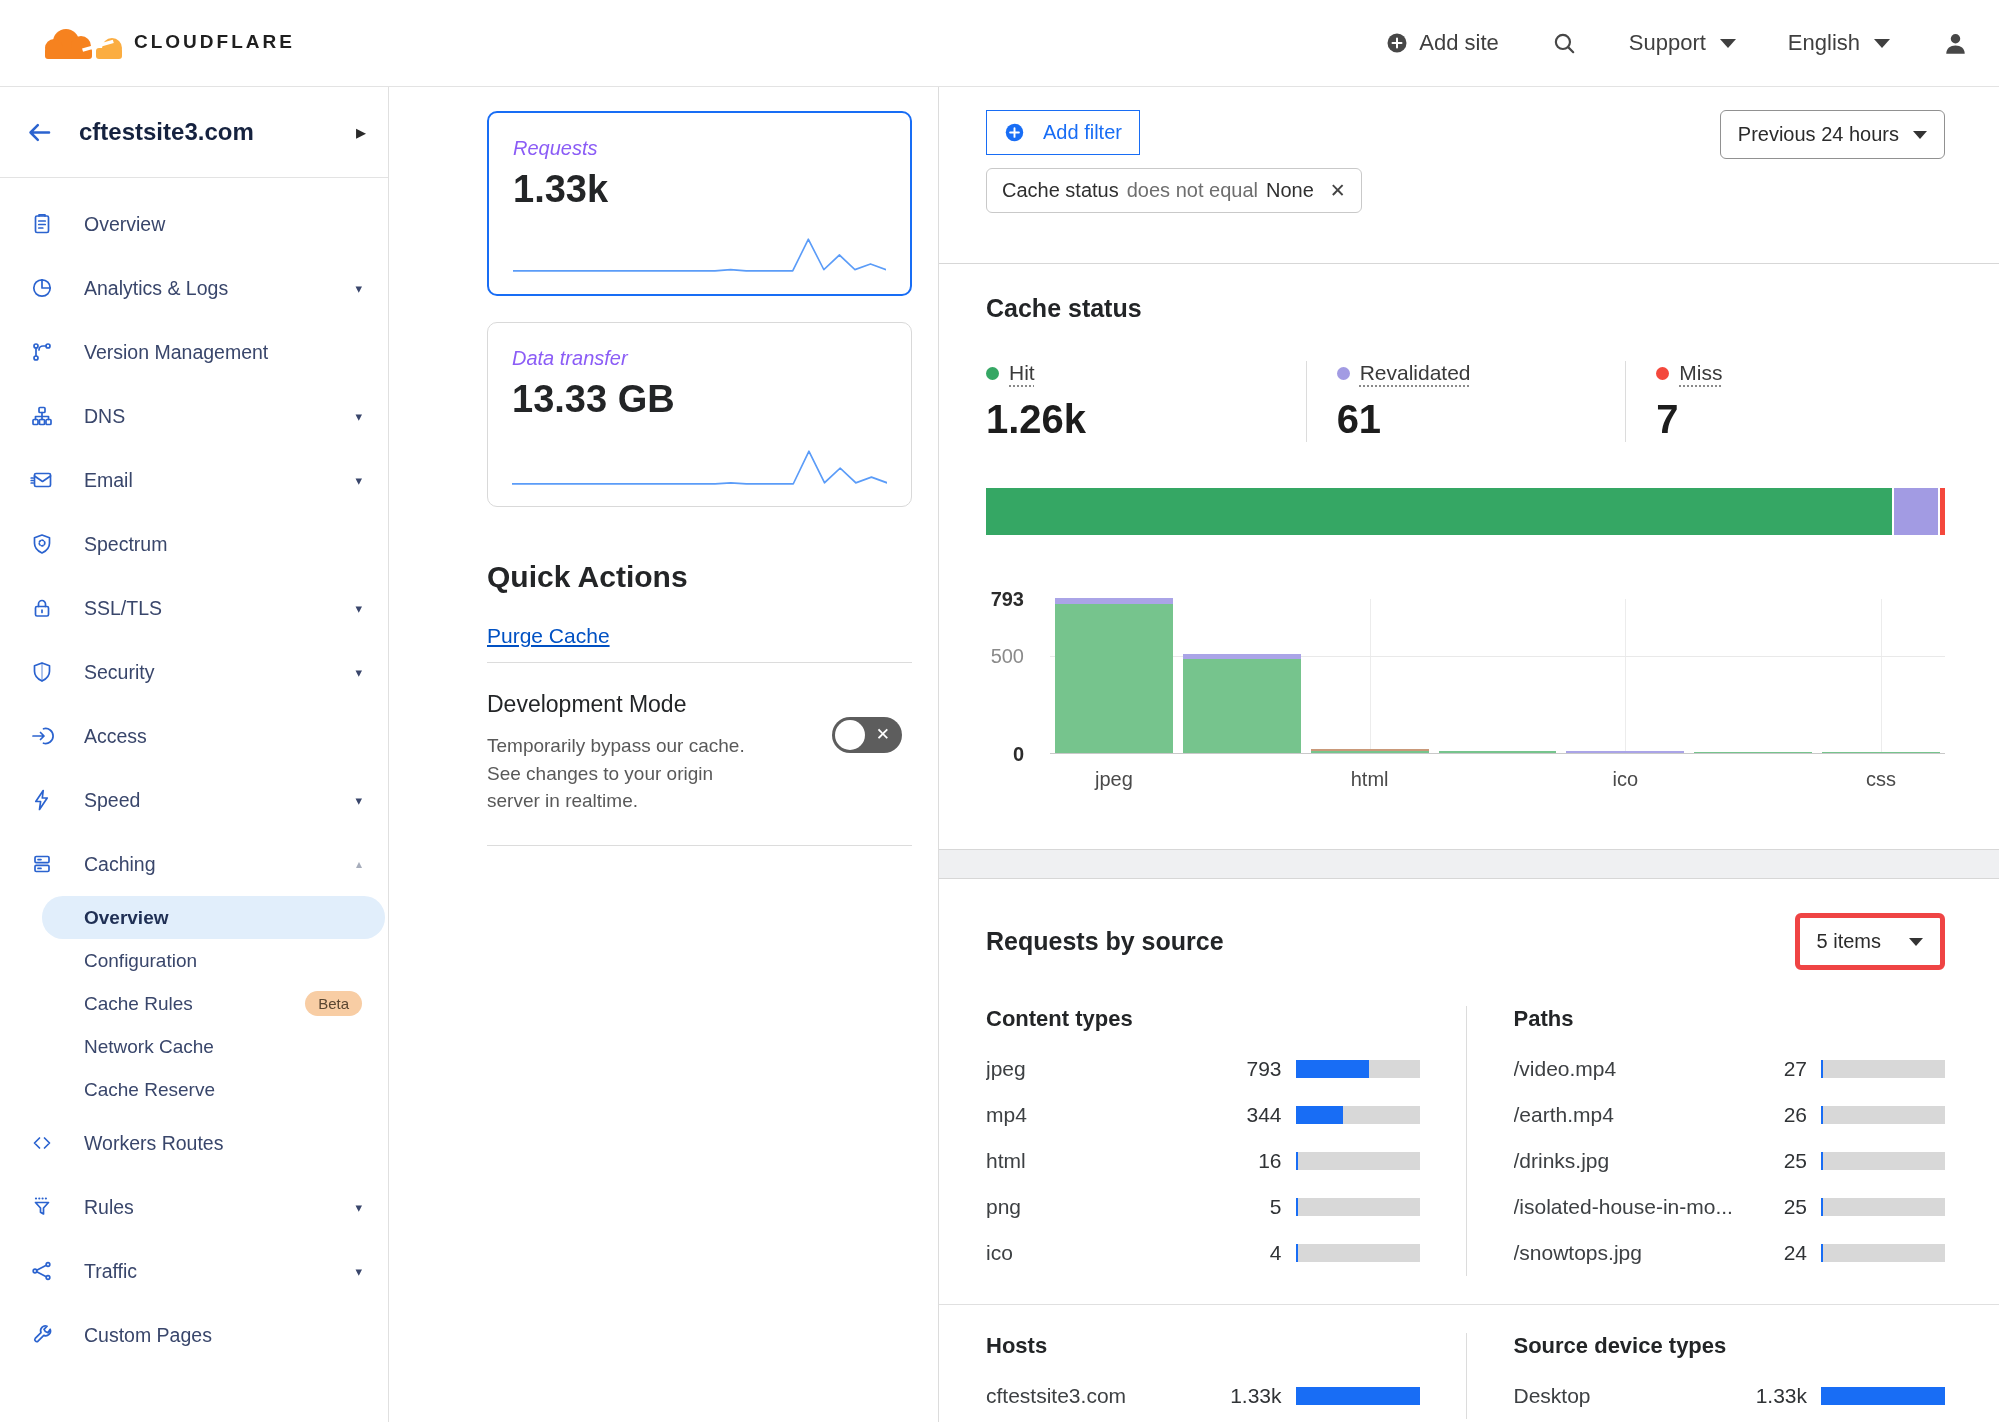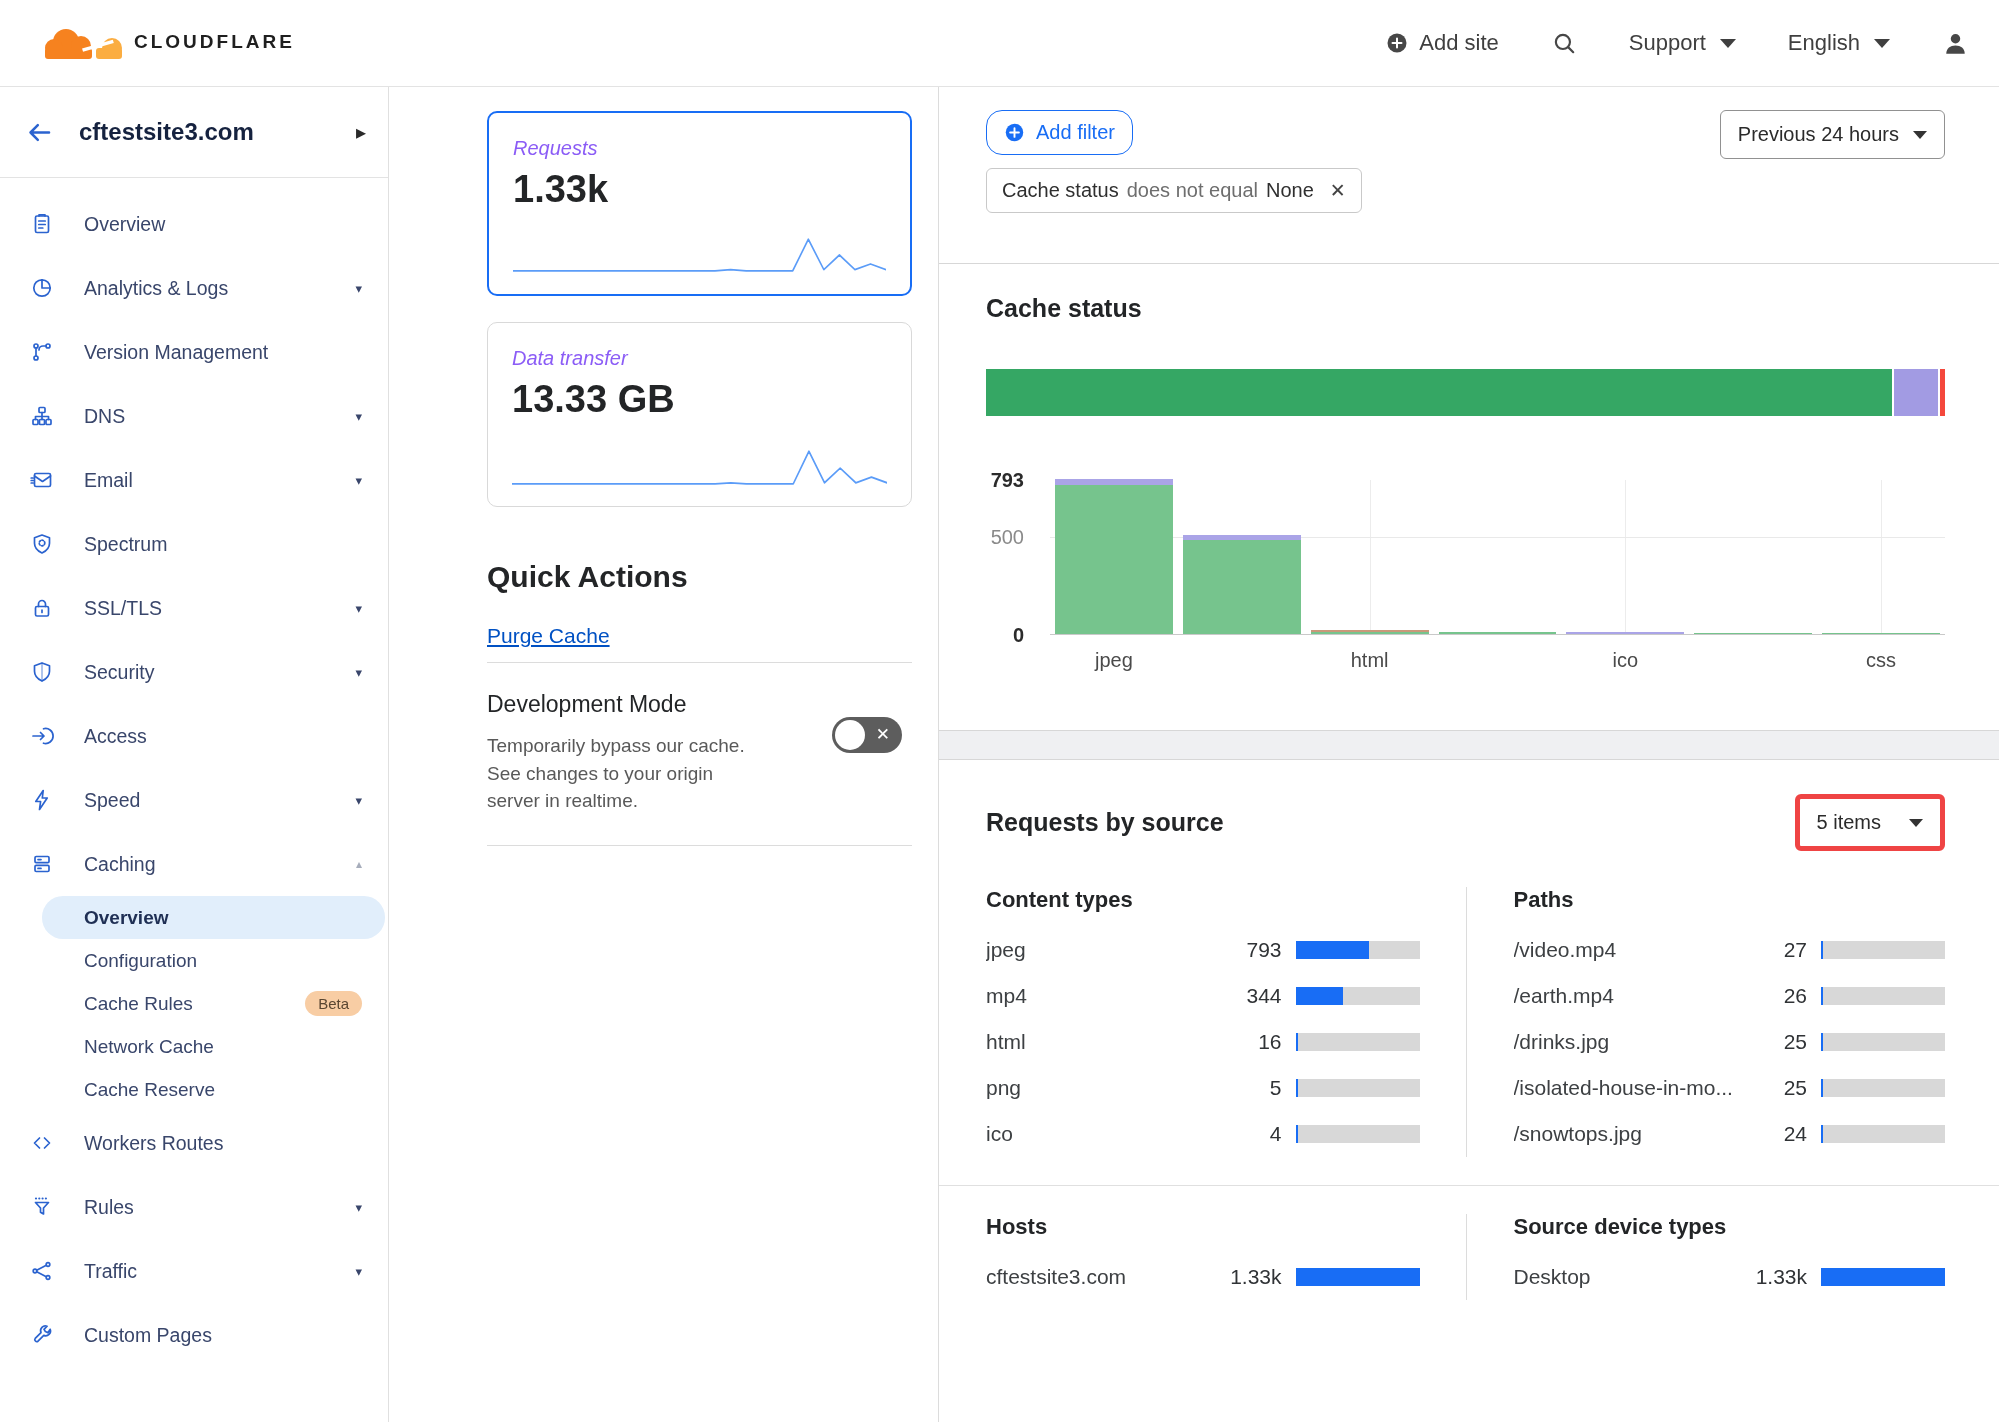--- a/index.html
+++ b/index.html
@@ -56,22 +56,22 @@
   .toggle { position:absolute; right:10px; top:26px; width:70px; height:36px;
             background:#5d5d5d; border-radius:18px; cursor:pointer; }
   .toggle-knob { position:absolute; left:3px; top:3px; width:30px; height:30px;
                  background:#fff; border-radius:50%; }
   .toggle-x { position:absolute; right:12px; top:7px; color:#fff; font-size:17px; }
   .divider2 { border-top:1px solid #dcdcdc; margin-top:30px; }
 
   
   .rpanel { flex:1; background:#eff0f2; border-left:1px solid #dcdcdc; display:flex; flex-direction:column; }
   .filterbar { background:#fff; position:relative; padding:23px 54px 50px 47px; }
-  .addfilter-btn { display:inline-flex; align-items:center; gap:11px; border:1px solid #186df5;
-                   color:#186df5; border-radius:16px; padding:10px 17px; font-size:20px;
+  .addfilter-btn { display:inline-flex; align-items:center; gap:18px; border:1px solid #186df5;
+                   color:#186df5; border-radius:0; padding:10px 17px; font-size:20px;
                    background:#fff; cursor:pointer; }
   .filter-chip { margin-top:13px; display:flex; width:fit-content; align-items:center; gap:8px;
                  border:1px solid #c9c9c9; border-radius:6px; padding:10px 15px; font-size:20px;
                  color:#2f2f2f; background:#fff; }
   .chip-op { color:#6e6e6e; }
   .chip-x { font-size:19px; color:#444; margin-left:8px; cursor:pointer; }
   .time-select { position:absolute; right:54px; top:23px; display:flex; align-items:center; gap:14px;
                  border:1px solid #919191; border-radius:6px; padding:12px 17px; font-size:20px;
                  color:#2b2b2b; background:#fff; cursor:pointer; }
   .sm-caret { width:0; height:0; border-left:7px solid transparent; border-right:7px solid transparent;
@@ -403,20 +403,43 @@
       </div>
       <div class="time-select">
         <span>Previous 24 hours</span>
         <span class="sm-caret"></span>
       </div>
     </div>
 
     <div class="cache-card">
       <h3 class="section-title">Cache status</h3>
 
+      <div class="stats">
+        <div class="stat">
+          <div class="stat-label">
+              <span class="dot" style="background: rgb(53, 167, 100);"></span>
+              <span class="ul">Hit</span>
+            </div>
+          <div class="stat-value">1.26k</div>
+        </div>
+        <div class="stat">
+          <div class="stat-label">
+              <span class="dot" style="background: rgb(162, 155, 227);"></span>
+              <span class="ul">Revalidated</span>
+            </div>
+          <div class="stat-value">61</div>
+        </div>
+        <div class="stat">
+          <div class="stat-label">
+              <span class="dot" style="background: rgb(244, 72, 60);"></span>
+              <span class="ul">Miss</span>
+            </div>
+          <div class="stat-value">7</div>
+        </div>
+      </div>
 
       <div class="stackedbar">
           <div class="seg" style="width: 94.88%; background: rgb(53, 167, 100);"></div>
           <div class="seg" style="width: 4.59%; background: rgb(162, 155, 227);"></div>
           <div class="seg" style="width: 0.53%; background: rgb(244, 72, 60);"></div>
         </div>
 
       <div class="chart">
         <div class="yaxis">
             <span class="ylab strong" style="top: -11px;">793</span>

